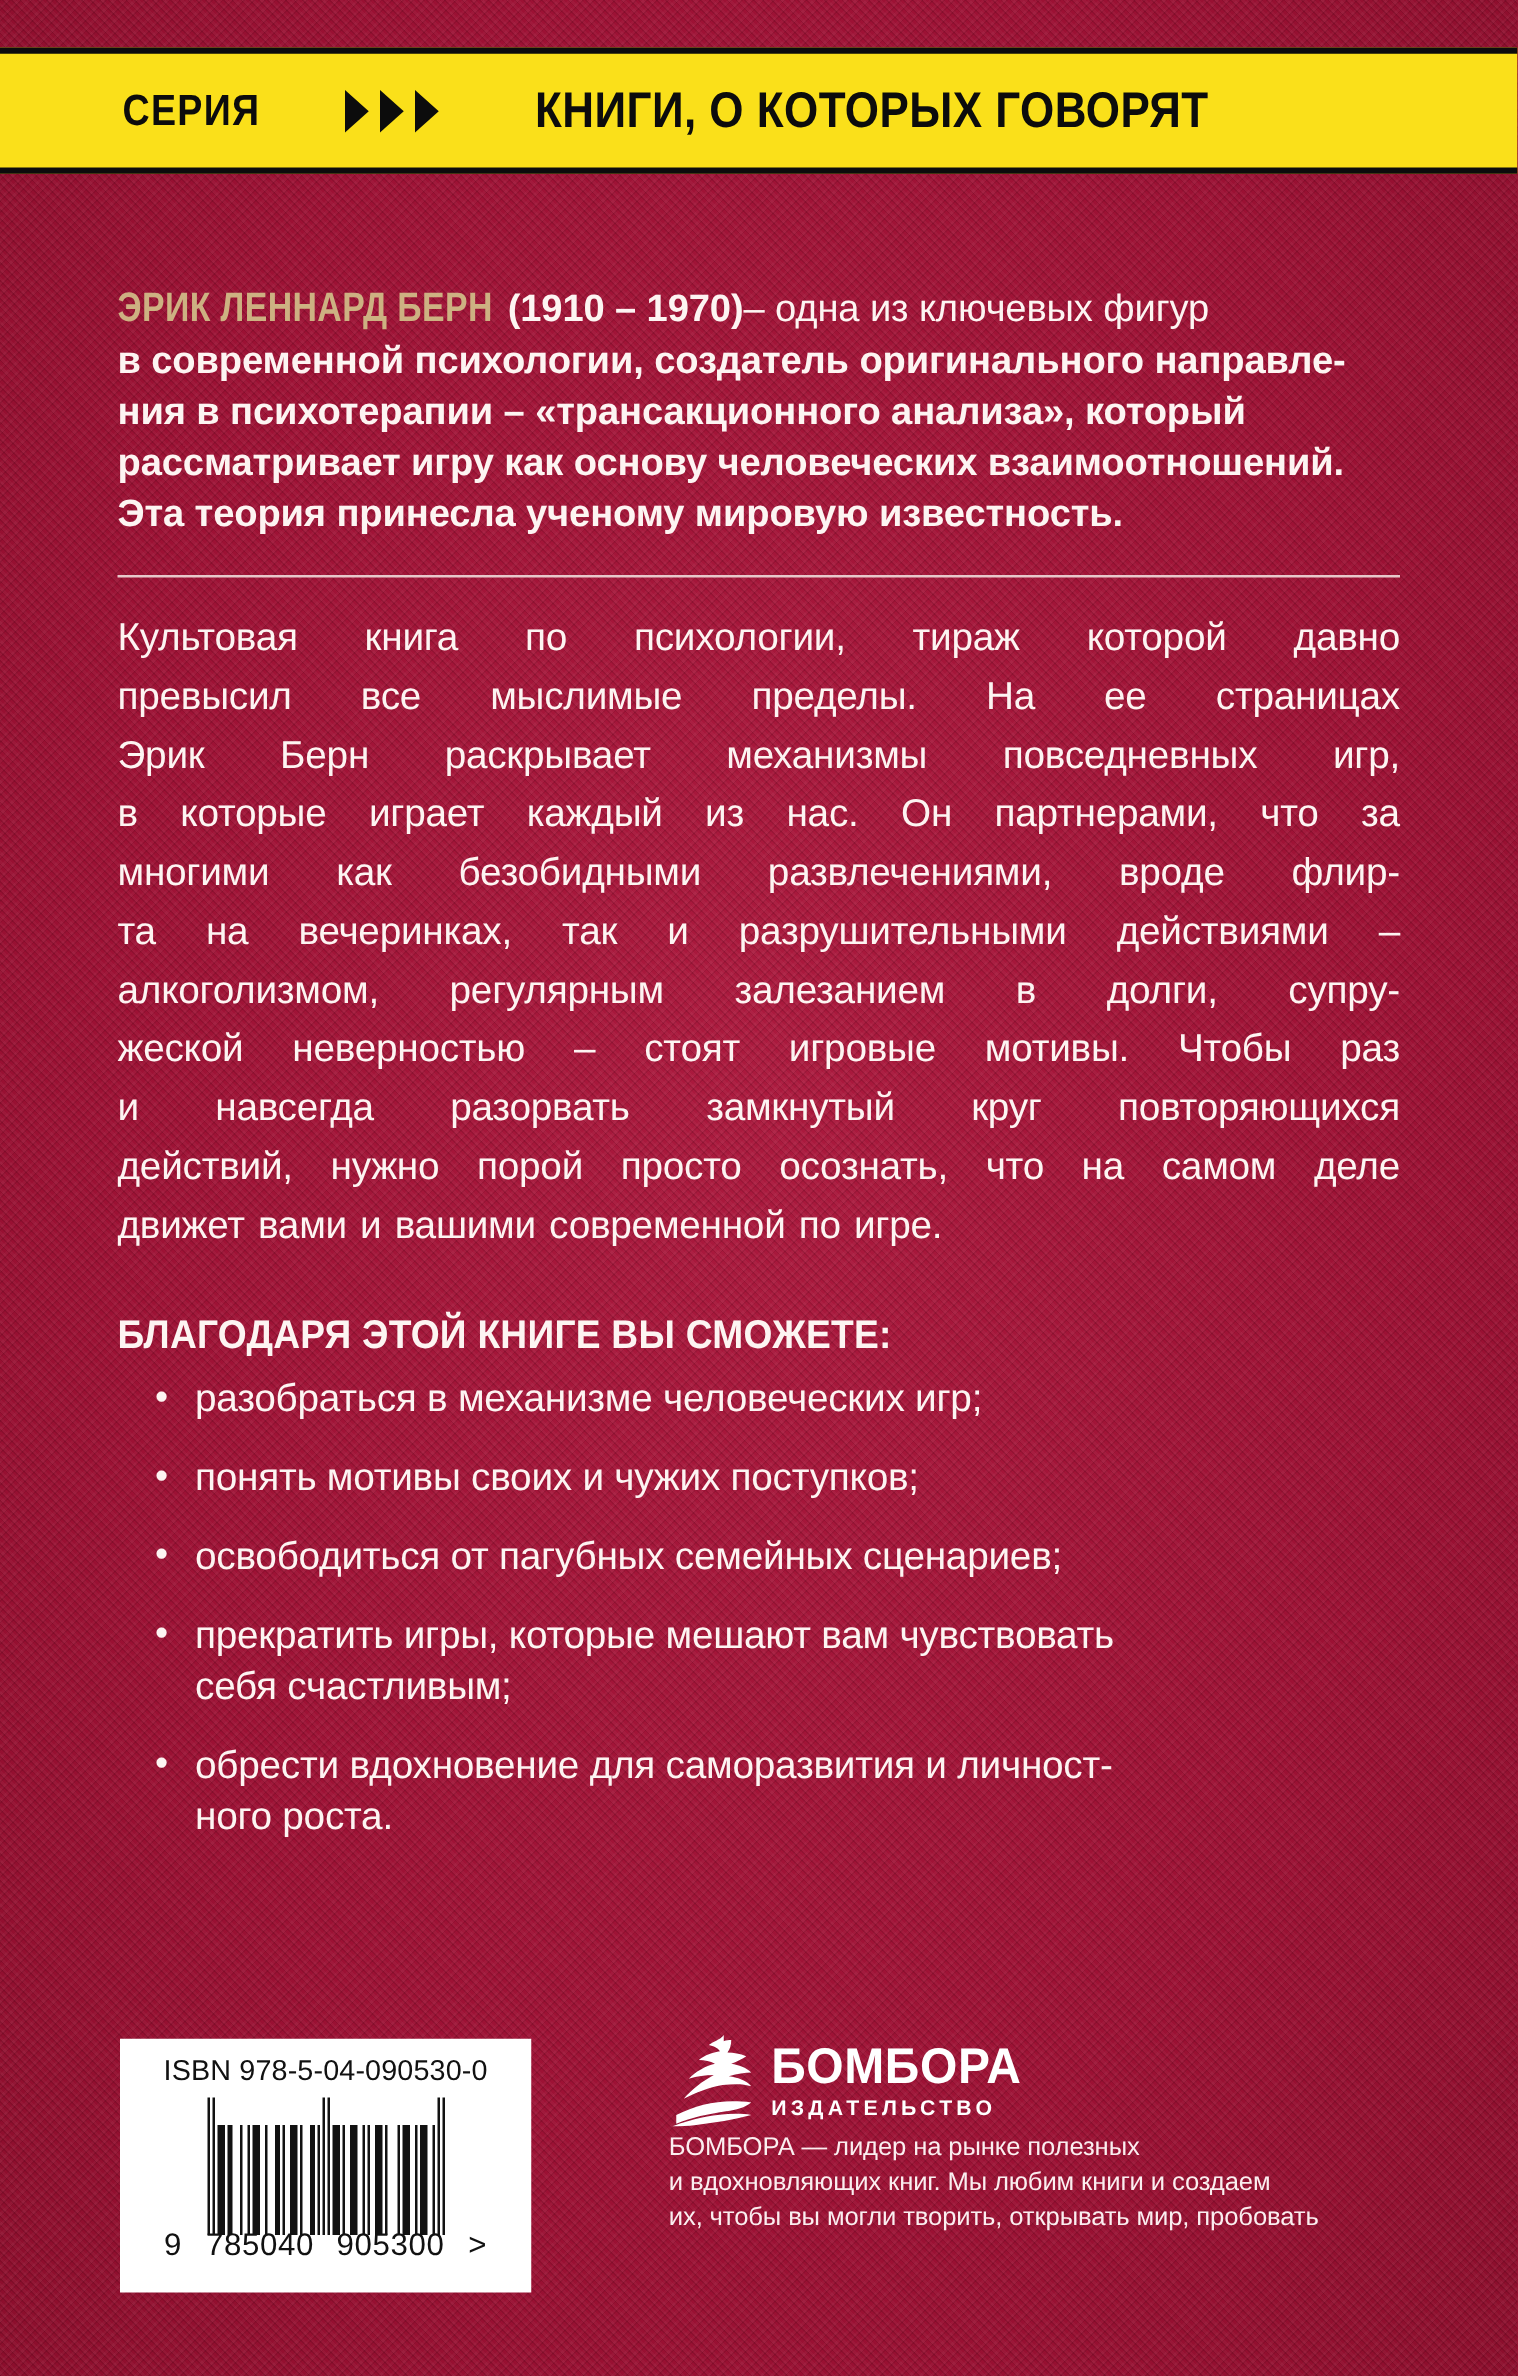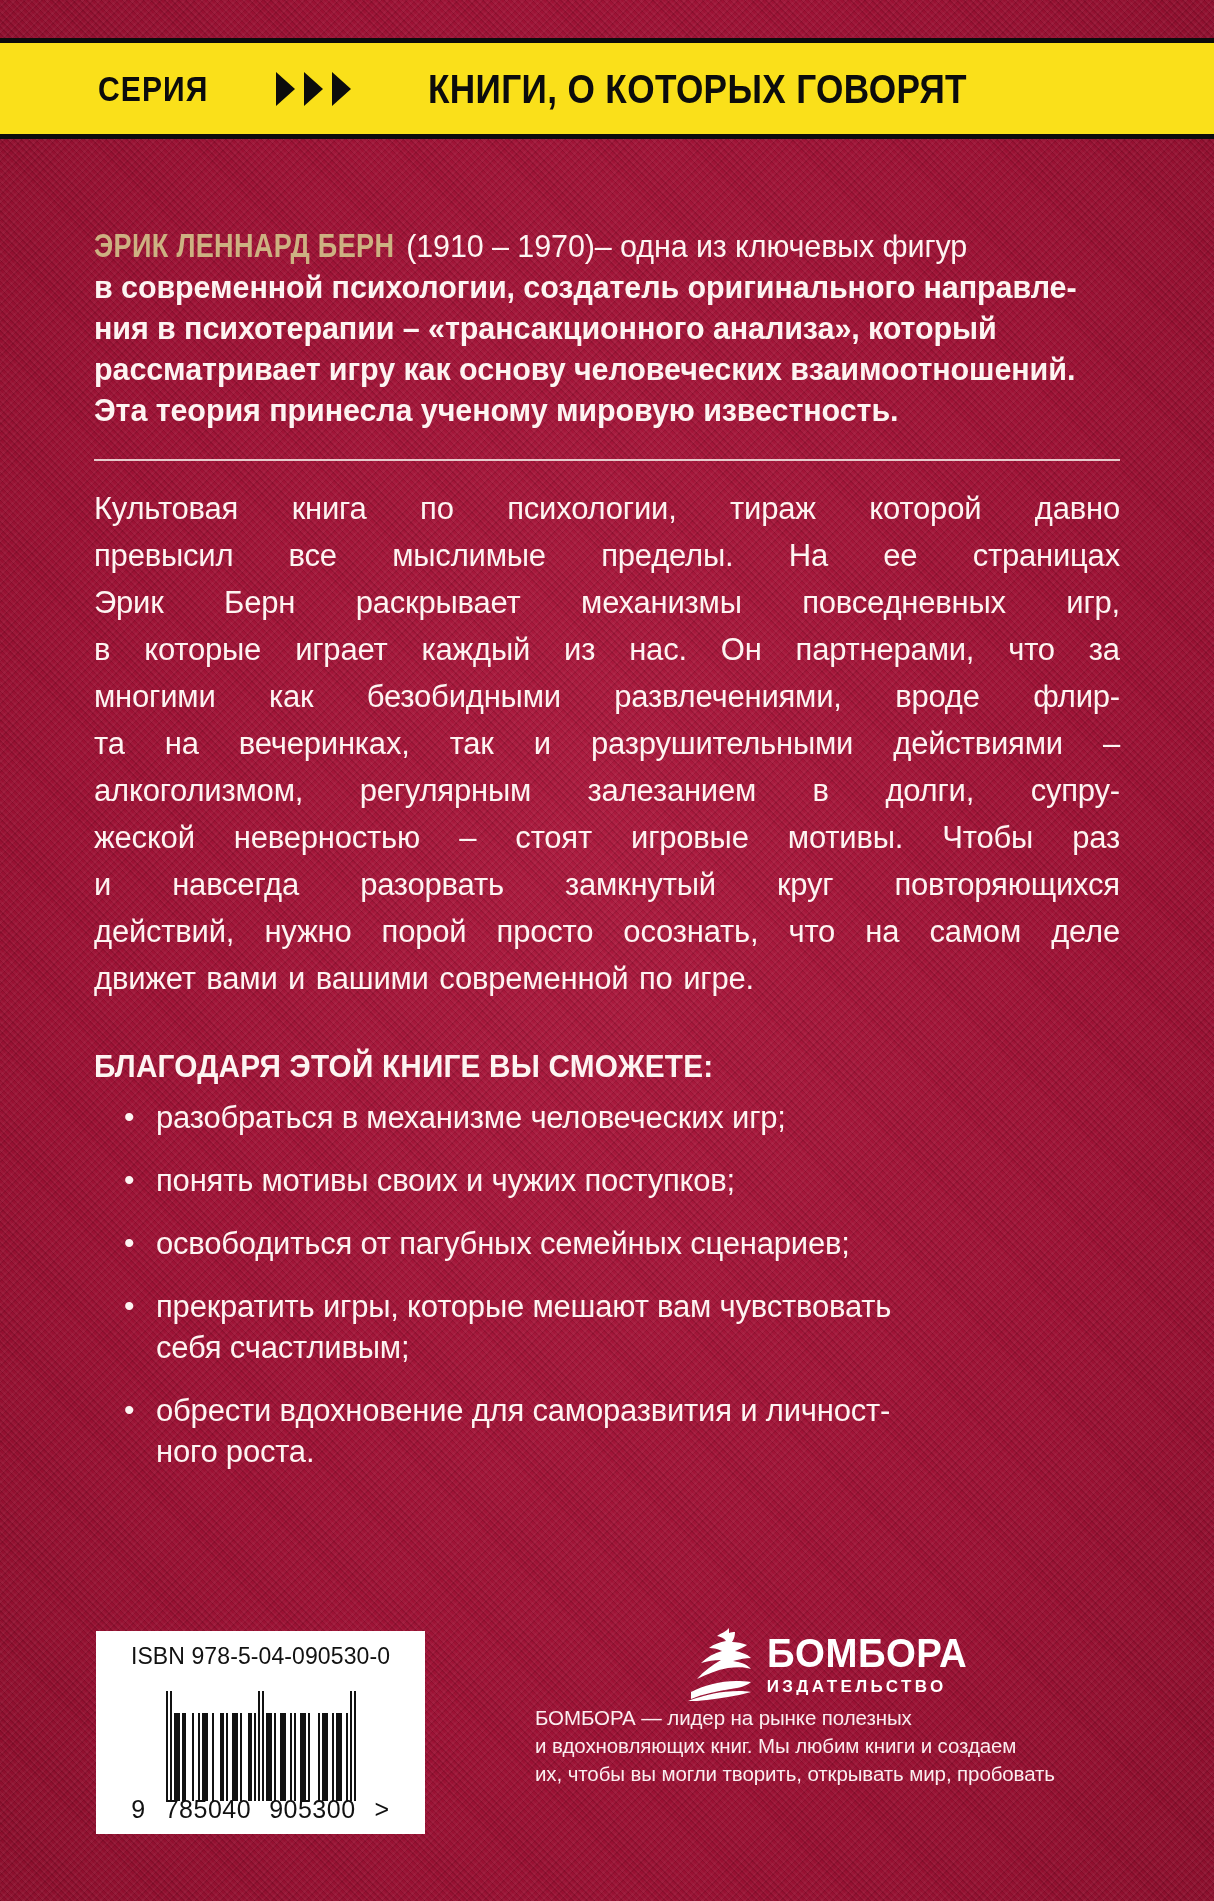--- a/index.html
+++ b/index.html
@@ -109,21 +109,21 @@
     color: #cdb182;
     font-weight: bold;
     font-size: 33px;
     letter-spacing: 0.4px;
     display: inline-block;
     transform: scaleX(0.82);
     transform-origin: left center;
     margin-right: -54px;
   }
   .bio-dates {
-    font-weight: normal;
+    font-weight: bold;
     color: #fdf4f2;
   }
   .bio-line {
     display: block;
     white-space: nowrap;
     font-weight: bold;
   }
 
   .divider {
     margin: 28px 0 24px 0;
@@ -202,21 +202,21 @@
     background: #ffffff;
     box-sizing: border-box;
     padding: 12px 0 0 0;
     text-align: center;
   }
   .isbn-text {
     font-family: "Liberation Sans", sans-serif;
     font-size: 23px;
     color: #111;
     letter-spacing: 0.1px;
-    margin-bottom: 21px;
+    margin-bottom: 8px;
   }
   .bars {
     display: flex;
     align-items: flex-end;
     justify-content: center;
     height: 110px;
     gap: 0px;
   }
   .bars > i {
     display: block;
@@ -240,21 +240,20 @@
   .publisher {
     position: absolute;
     left: 535px;
     top: 0px;
     width: 590px;
   }
   .pub-logo-row {
     display: flex;
     align-items: center;
     gap: 16px;
-    justify-content: center;
   }
   .pub-mark {
     width: 66px;
     height: 78px;
     flex: 0 0 auto;
   }
   .pub-names { display: block; }
   .pub-name {
     font-size: 40px;
     font-weight: bold;

